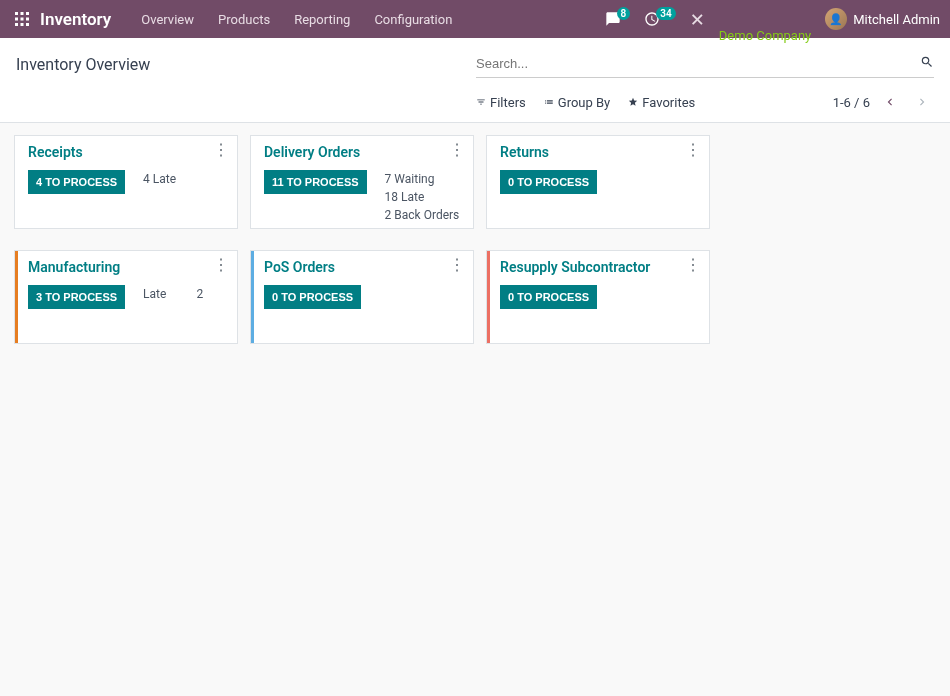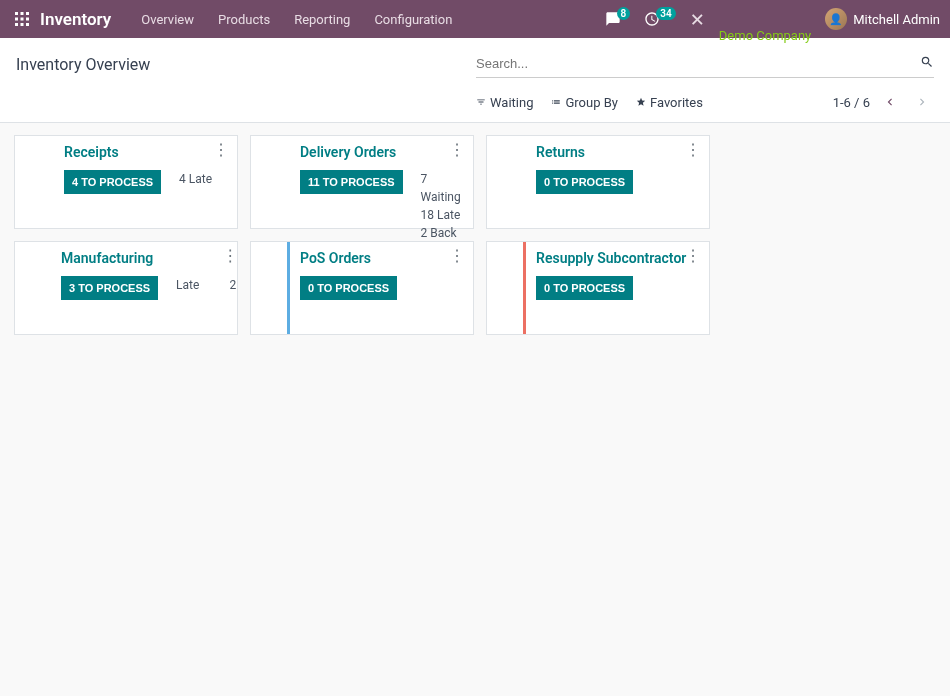--- a/index.html
+++ b/index.html
@@ -30,21 +30,21 @@
   .cp-left-spacer { width: 460px; }
   .cp-filters { display: flex; gap: 18px; align-items: center; }
   .cp-filter-item { display: flex; align-items: center; gap: 4px; font-size: 13px; color: #374151; cursor: pointer; }
   .cp-filter-item svg { fill: #374151; }
   .cp-right { margin-left: auto; display: flex; align-items: center; gap: 8px; }
   .cp-pager { font-size: 13px; color: #374151; }
   .cp-nav-btn { width: 24px; height: 24px; display: flex; align-items: center; justify-content: center; cursor: pointer; color: #714B67; }
   .cp-nav-btn.disabled { color: #adb5bd; }
   
   .kanban { padding: 12px 8px; display: flex; flex-wrap: wrap; gap: 0; }
-  .kcard { background: #fff; border: 1px solid #dee2e6; width: 224px; height: 94px; margin: 0 6px 12px 6px; position: relative; display: flex; padding-left: 36px; }
+  .kcard { background: #fff; border: 1px solid #dee2e6; width: 224px; height: 94px; margin: 0 6px 21px 6px; position: relative; display: flex; }
   .kcard-stripe { width: 3px; height: 100%; }
   .stripe-blue { background: #5dade2; }
   .stripe-red { background: #ec7063; }
   .stripe-orange { background: #e67e22; }
   .stripe-none { background: transparent; }
   .kcard-body { flex: 1; padding: 8px 10px; position: relative; }
   .kcard-title { color: #017e84; font-weight: 600; font-size: 14px; cursor: pointer; }
   .kcard-menu { position: absolute; top: 6px; right: 8px; cursor: pointer; color: #6c757d; font-size: 16px; line-height: 1; }
   .kcard-row { display: flex; align-items: flex-start; margin-top: 10px; gap: 18px; }
   .kcard-btn { background: #017e84; color: #fff; border: none; padding: 6px 8px; font-size: 11px; font-weight: 700; cursor: pointer; white-space: nowrap; }
@@ -110,21 +110,21 @@
       </span>
     </div>
   </div>
   <div class="cp-bottom">
     <div class="cp-left-spacer"></div>
     <div class="cp-filters">
       <div class="cp-filter-item">
         <svg width="10" height="10" viewBox="0 0 24 24">
             <path d="M10 18h4v-2h-4v2zM3 6v2h18V6H3zm3 7h12v-2H6v2z"></path>
           </svg>
-        <span>Waiting</span>
+        <span>Filters</span>
       </div>
       <div class="cp-filter-item">
         <svg width="10" height="10" viewBox="0 0 24 24">
             <path d="M3 13h2v-2H3v2zm0 4h2v-2H3v2zm0-8h2V7H3v2zm4 4h14v-2H7v2zm0 4h14v-2H7v2zM7 7v2h14V7H7z"></path>
           </svg>
         <span>Group By</span>
       </div>
       <div class="cp-filter-item">
         <svg width="10" height="10" viewBox="0 0 24 24">
             <path d="M12 17.27L18.18 21l-1.64-7.03L22 9.24l-7.19-.61L12 2 9.19 8.63 2 9.24l5.46 4.73L5.82 21z"></path>

